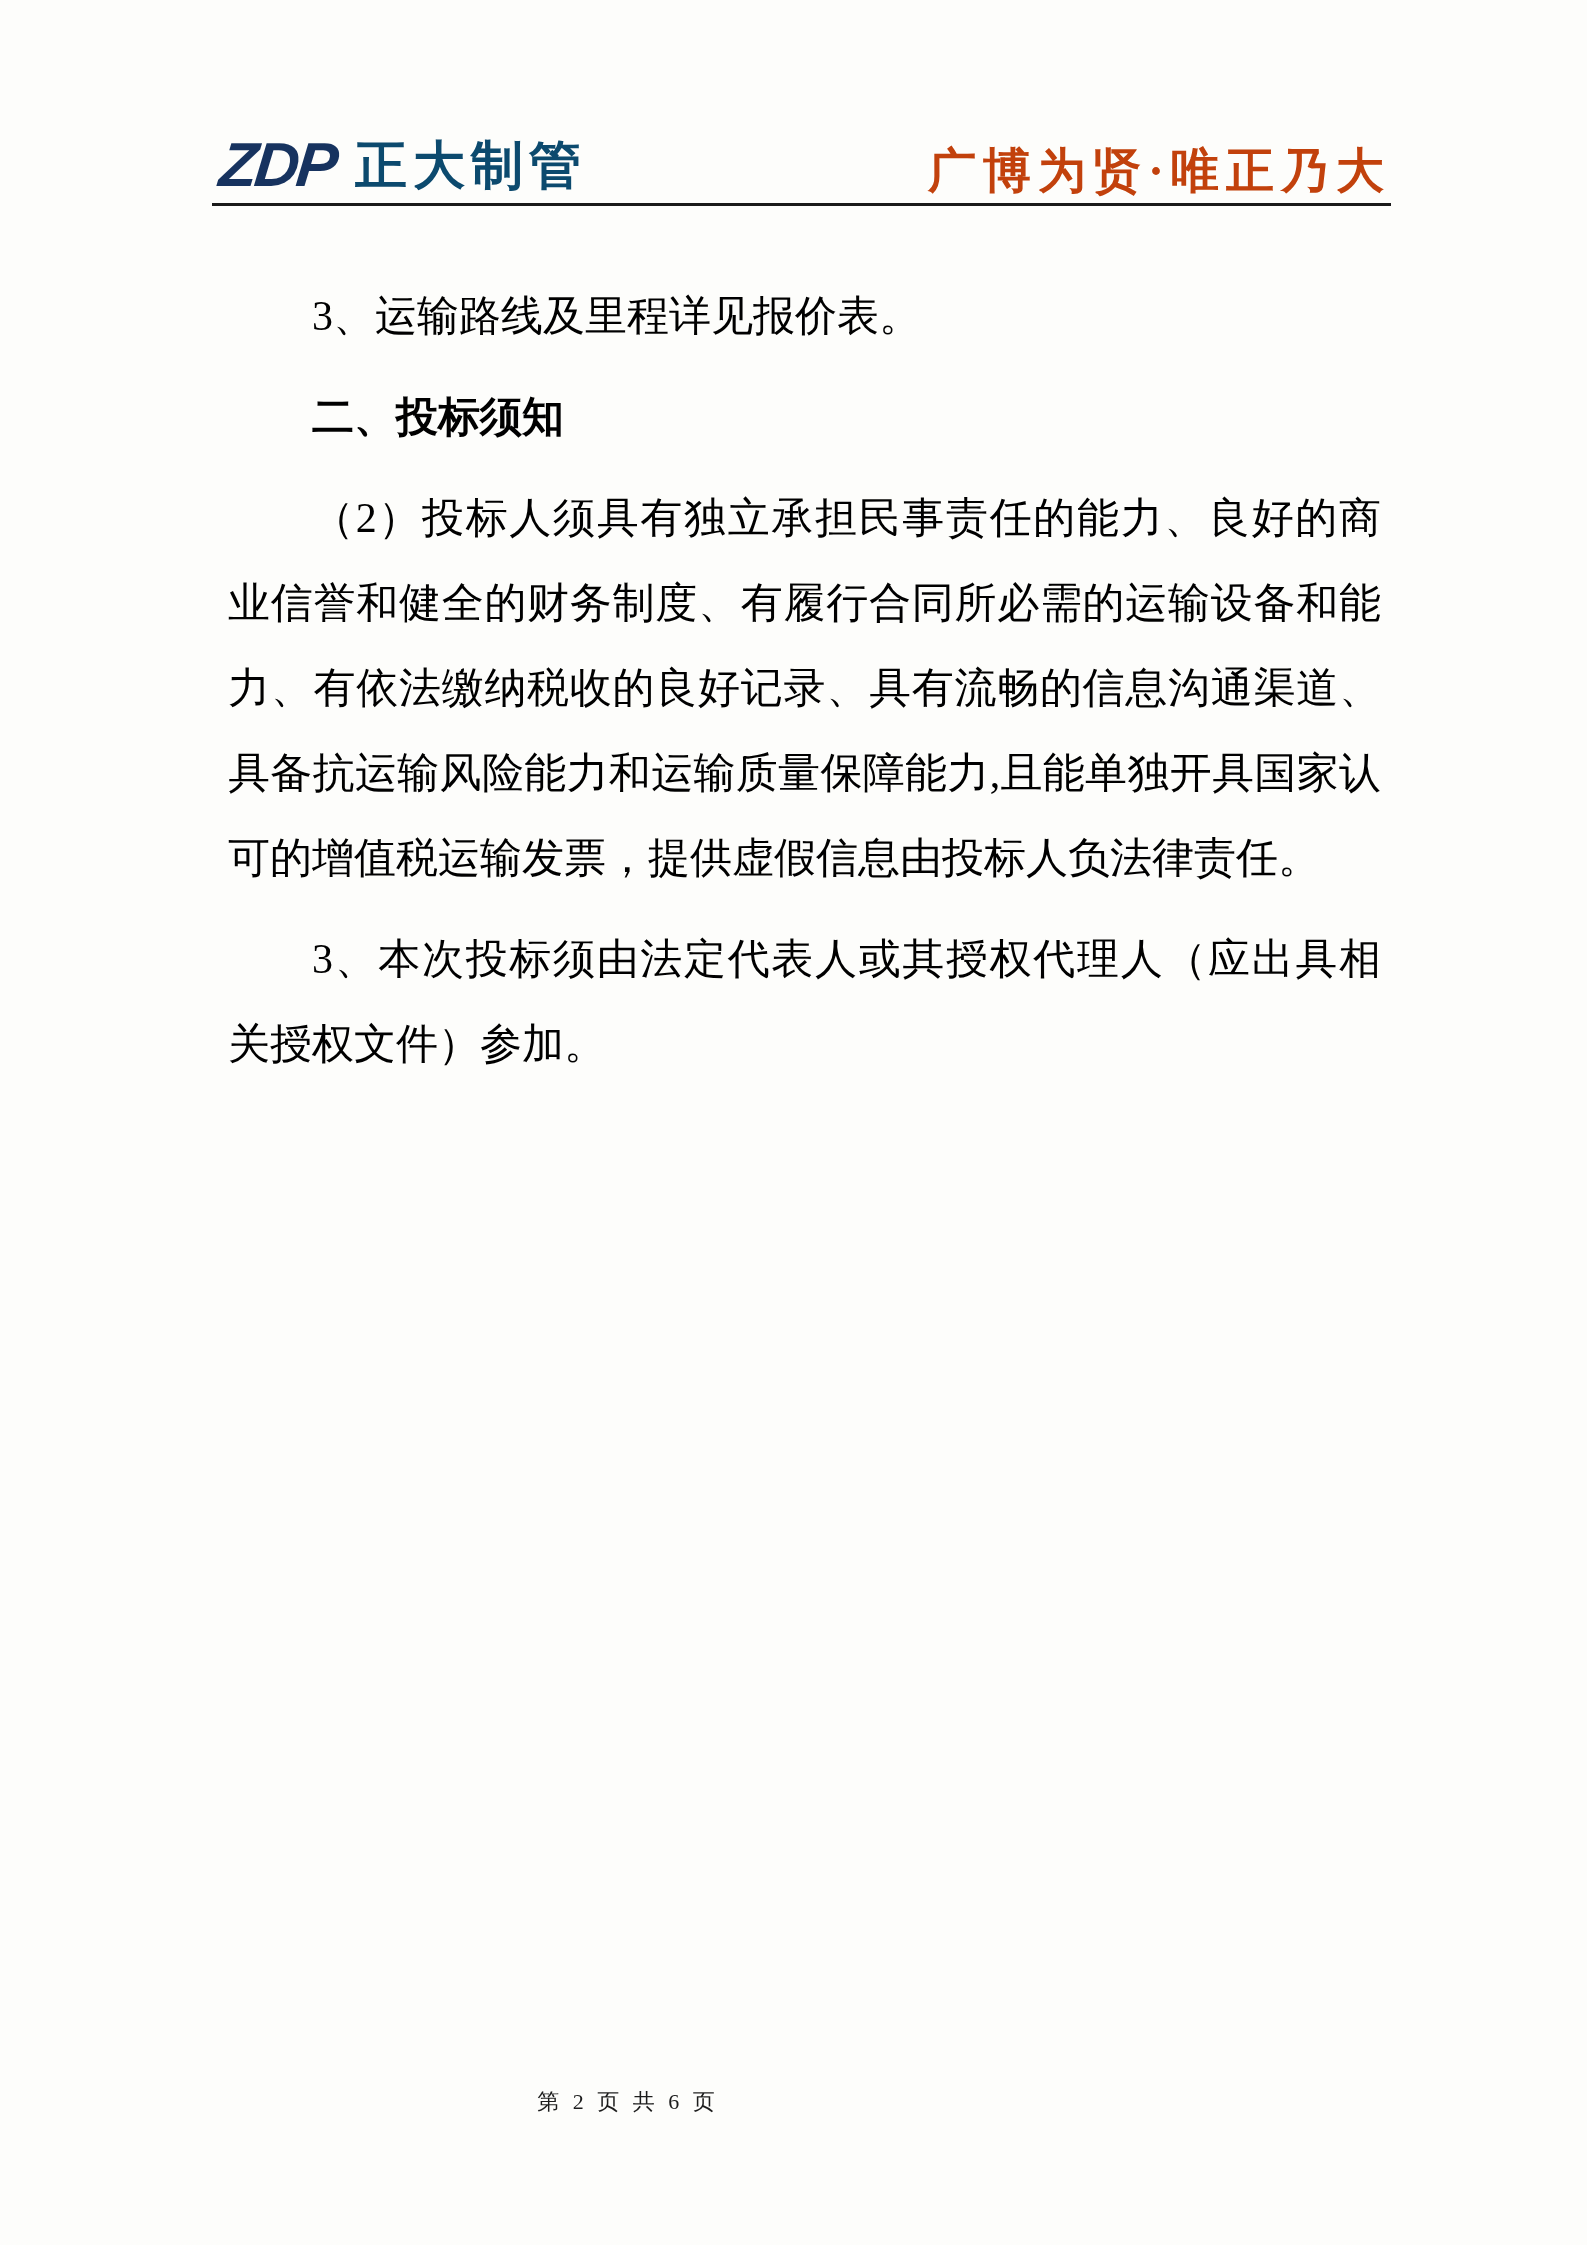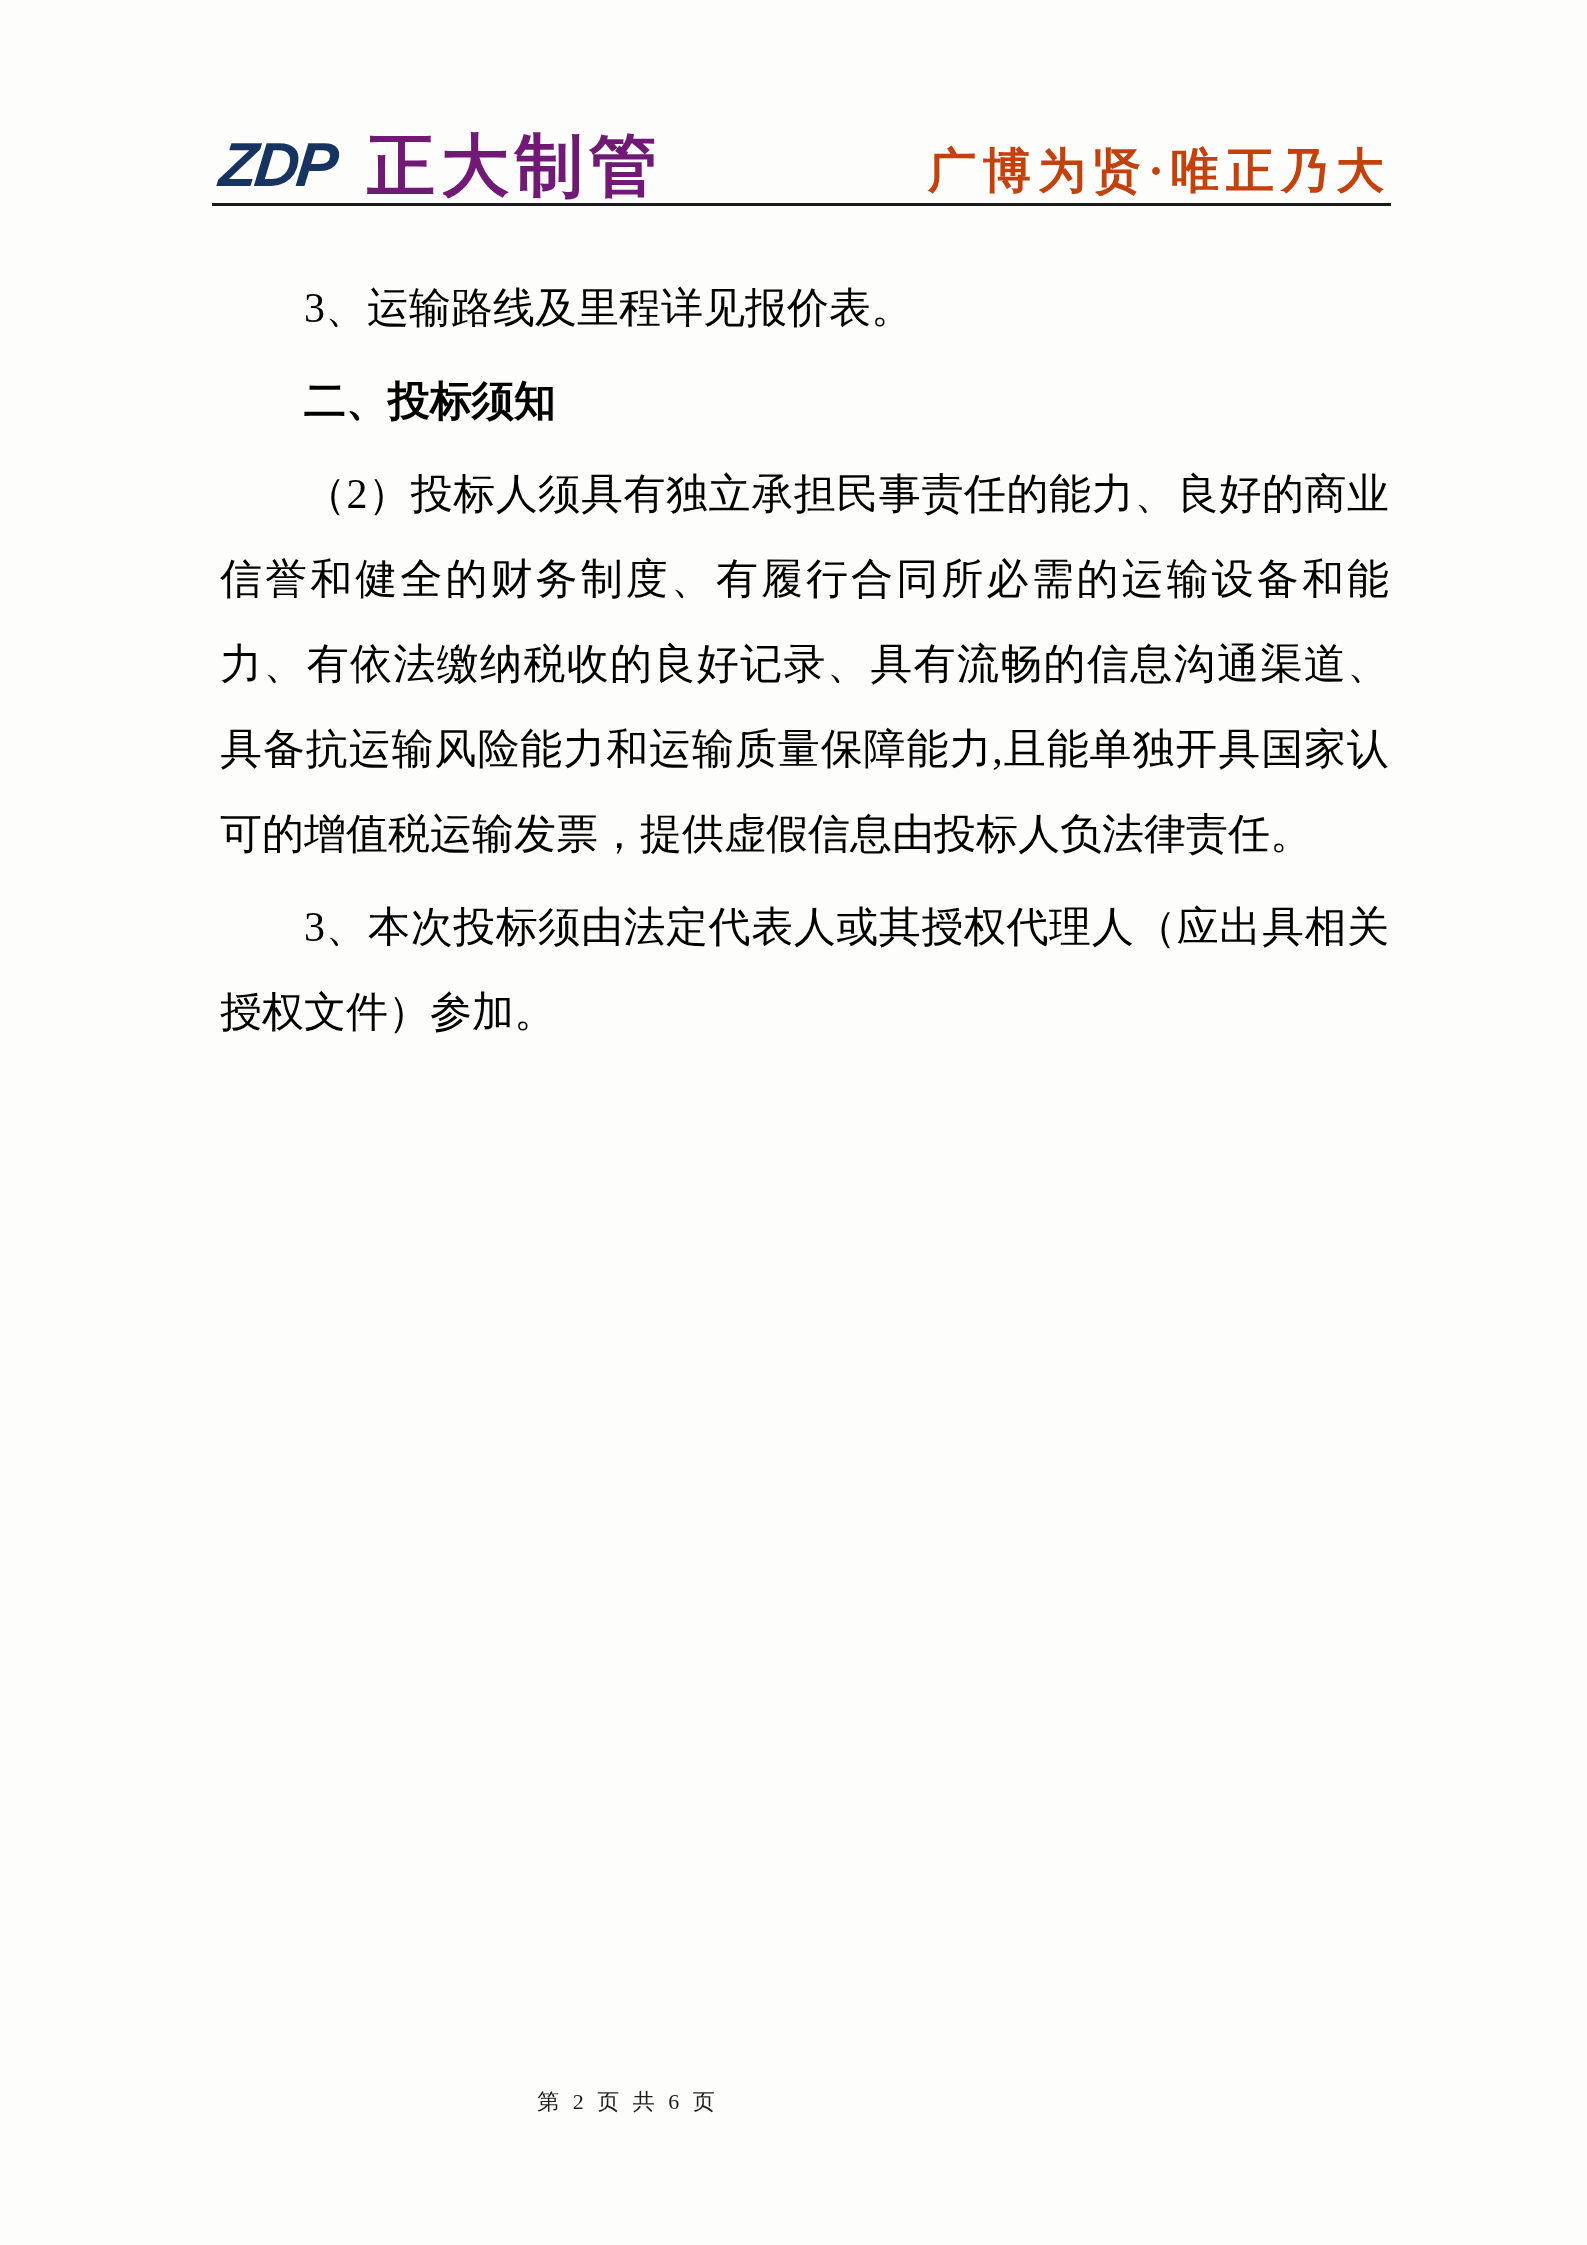--- a/index.html
+++ b/index.html
@@ -30,25 +30,24 @@
     font-style: italic;
     font-size: 62px;
     line-height: 62px;
     letter-spacing: -3px;
     color: #17335f;
     transform: skewX(-6deg);
   }
   .logo-company {
     font-family: "Liberation Sans", "DejaVu Sans", sans-serif;
     font-weight: 800;
-    font-size: 68px;
+    font-size: 52px;
     line-height: 60px;
     letter-spacing: 6px;
-    color: #701a75;
-    margin-left: 12px;
+    color: #0c4a6e;
   }
   .header-slogan {
     position: absolute;
     top: 146px;
     left: 0;
     width: 1391px;          
     text-align: right;
     font-family: "Liberation Serif", "DejaVu Serif", serif;
     font-weight: 700;
     font-size: 48px;
@@ -72,21 +71,21 @@
     left: 212px;
     top: 258px;
     width: 1185px;
     font-size: 42px;
     line-height: 85px;
     text-align: justify;
     text-justify: inter-ideograph;
     word-break: break-all;
   }
   .document-body p {
-    margin: 8px;
+    margin: 16px;
     text-indent: 84px;   
     font-family: Liberation Serif, serif;
   }
   .document-body p.heading {
     font-weight: 700;
   }
 
   
   .page-footer {
     position: absolute;

